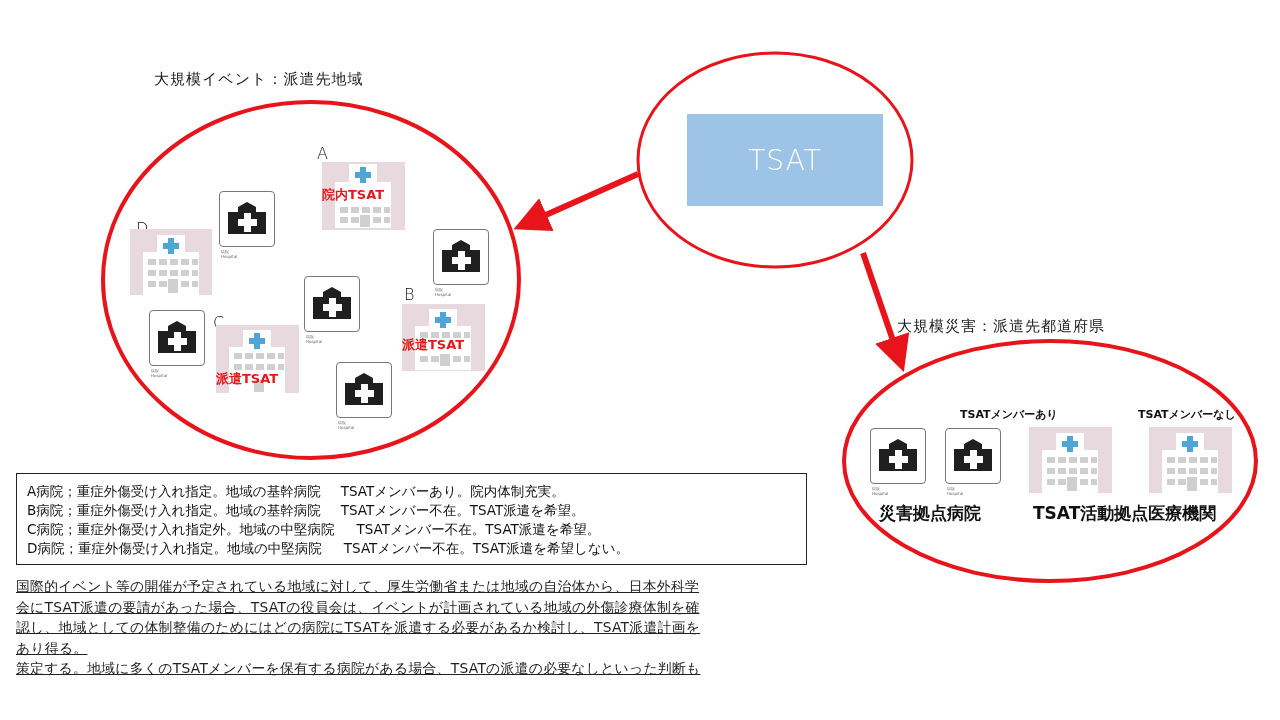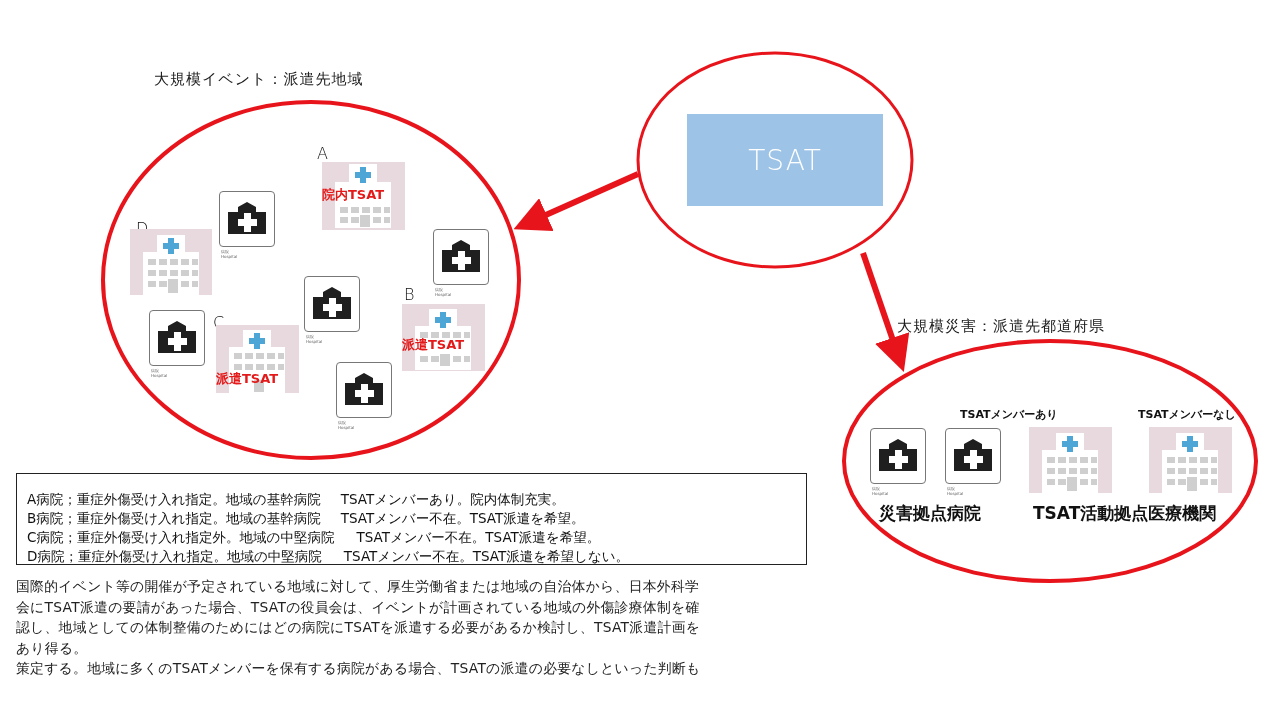--- a/index.html
+++ b/index.html
@@ -22,26 +22,26 @@
 
   .letter { position:absolute; font-size:16px; font-weight:300; color:#111; }
 
   .tsat-box { position:absolute; left:679px; top:114px; width:196px; height:92px; background:#9dc3e6;
               display:flex; align-items:center; justify-content:center; color:#fff; font-size:28px; font-weight:300; letter-spacing:1px;margin-left:8px; }
 
   .member-label { position:absolute; font-size:11px; font-weight:bold; color:#111; white-space:nowrap; }
   .big-label { position:absolute; font-size:17px; font-weight:bold; color:#111; white-space:nowrap; }
 
   .legend-box { position:absolute; left:16px; top:473px; width:791px; height:92px; border:1px solid #222; box-sizing:border-box;
-                padding:16px 0 0 10px; }
+                padding:8px 0 0 10px; }
   .legend-row { font-size:13.5px; line-height:19px; white-space:nowrap; color:#111; }
   .legend-row span.gap { display:inline-block; }
 
   .para { position:absolute; left:16px; top:576px; width:850px; font-size:13.8px; line-height:20.5px; color:#222; letter-spacing:0.3px; }
-  .para div { white-space:nowrap; }
+  .para div { white-space:nowrap;text-decoration:underline; }
 </style>
 </head>
 <body>
 
 <svg class="overlay" width="1280" height="720">
   <defs>
     <marker id="arrowhead" markerWidth="6" markerHeight="6" refX="3" refY="3" orient="auto" markerUnits="strokeWidth">
       <path d="M0,0 L6,3 L0,6 Z" fill="#e8141b"></path>
     </marker>
   </defs>

